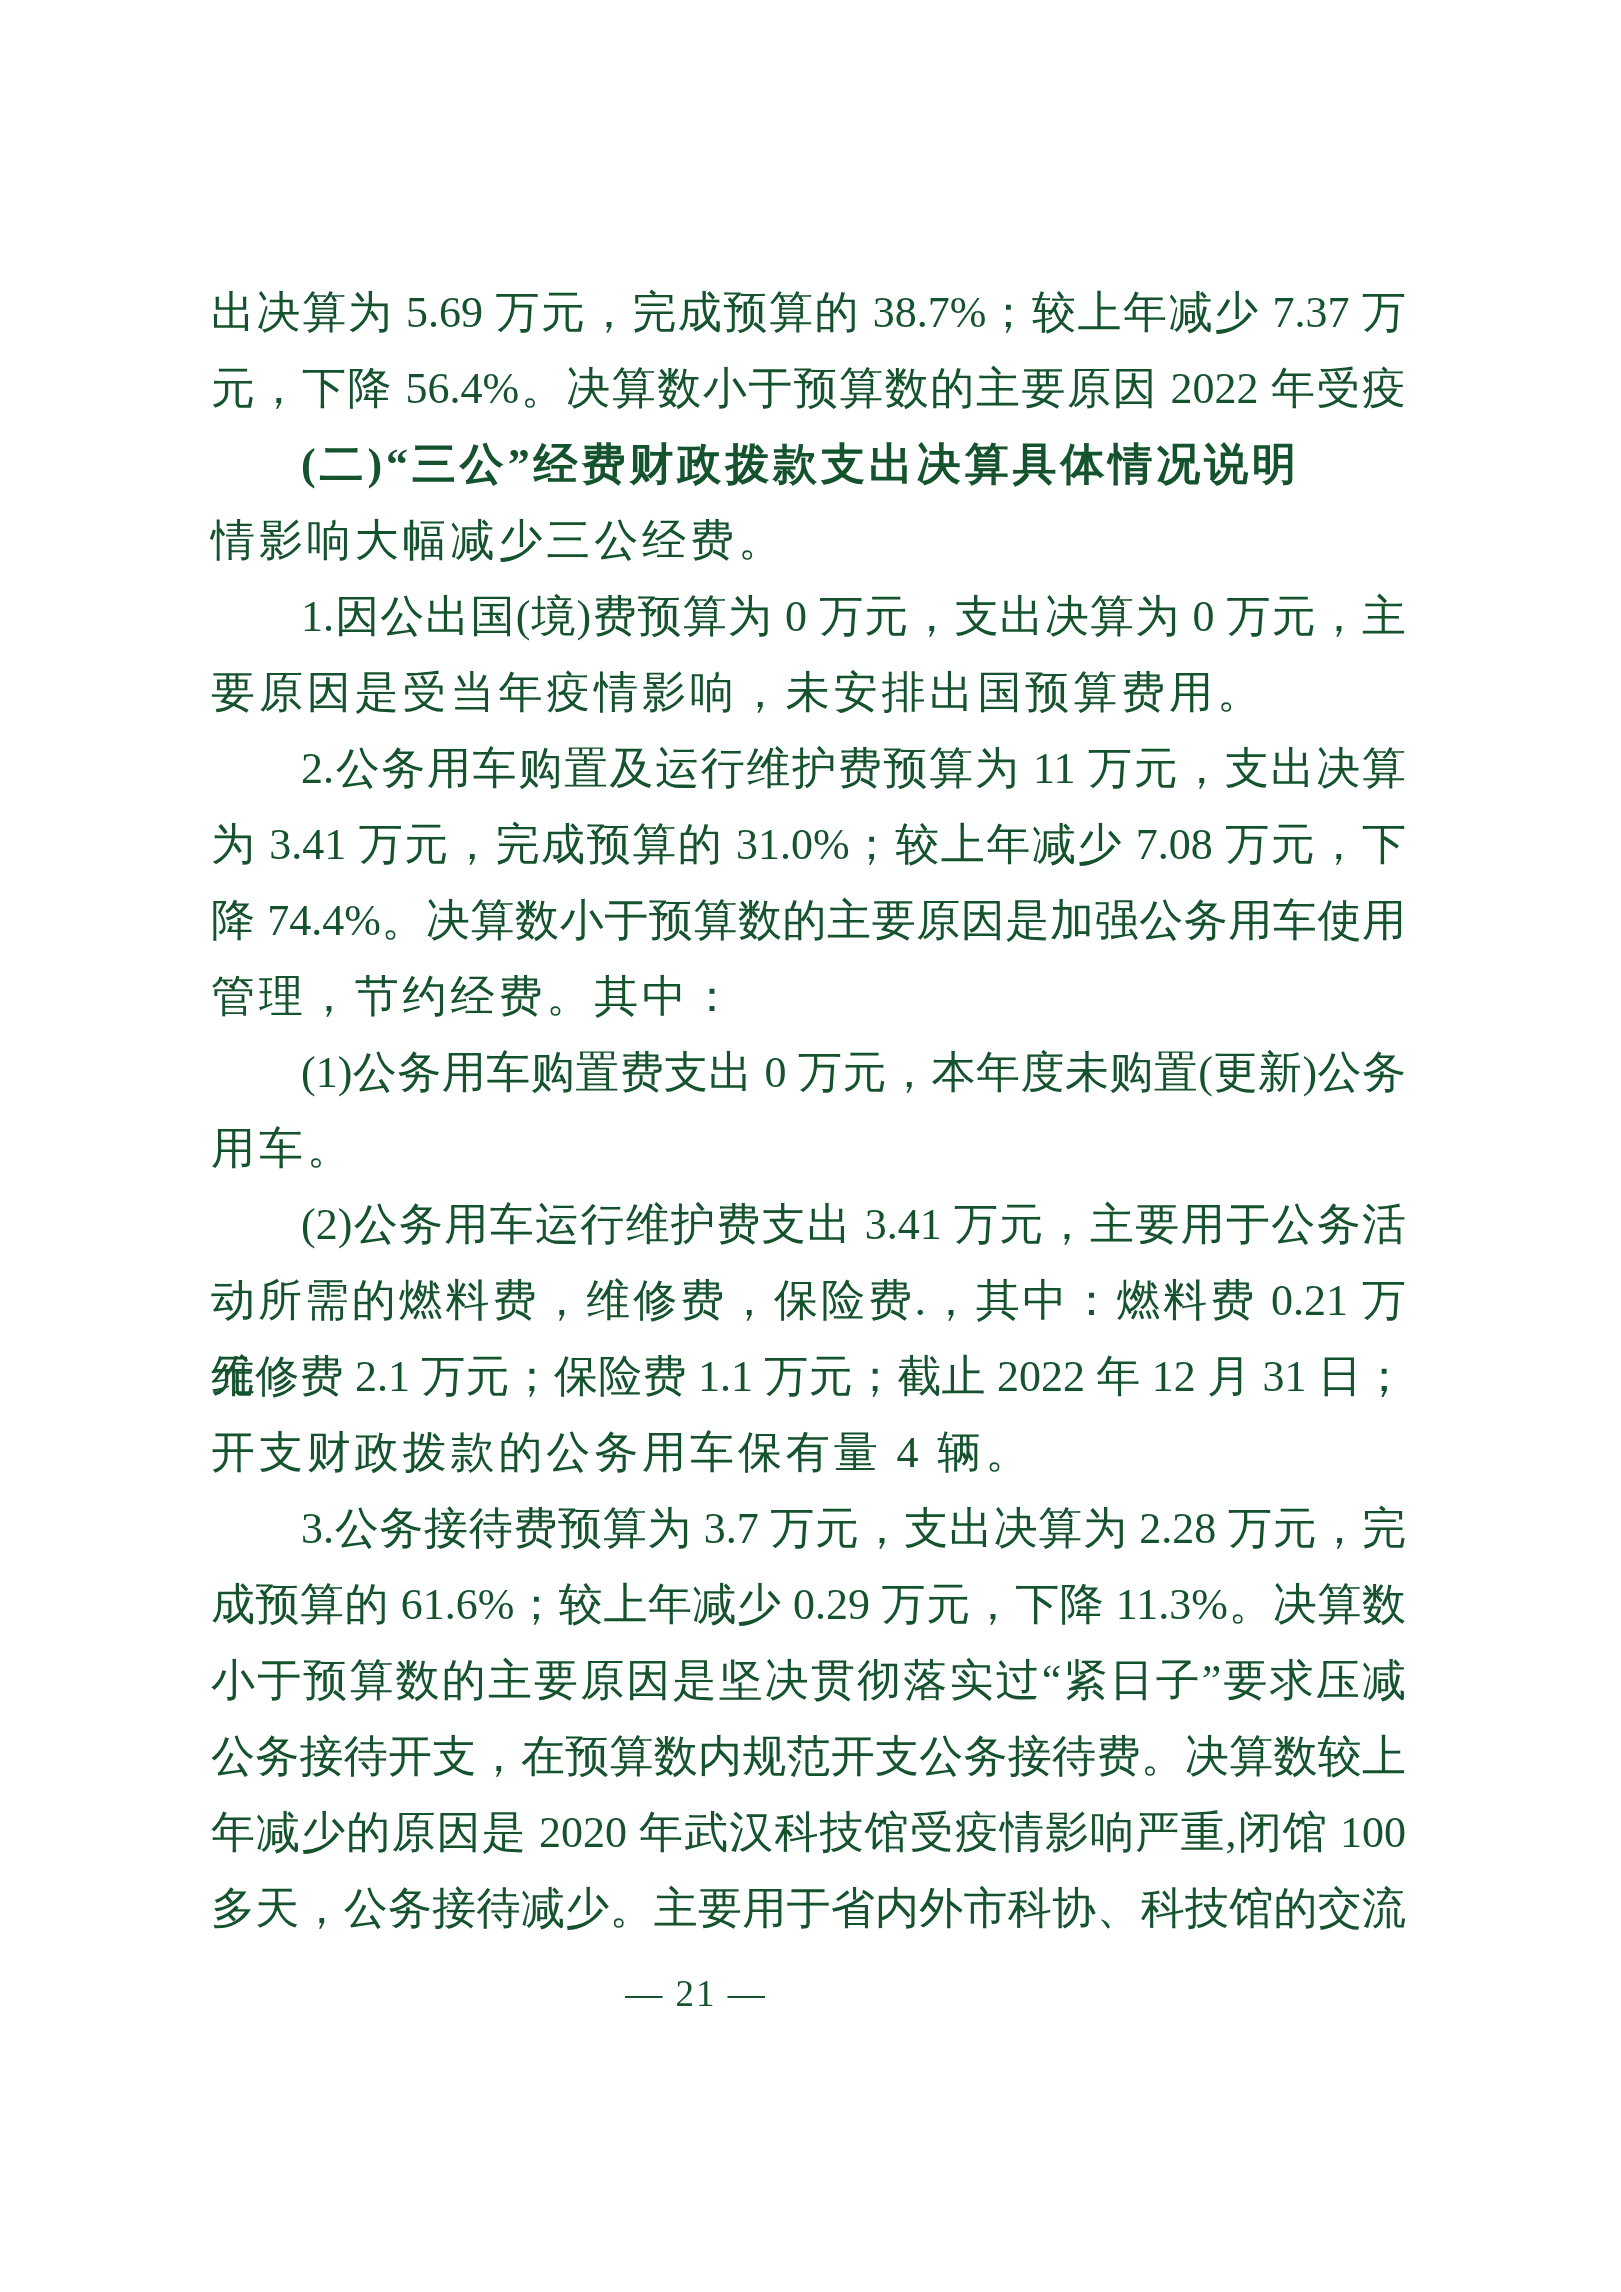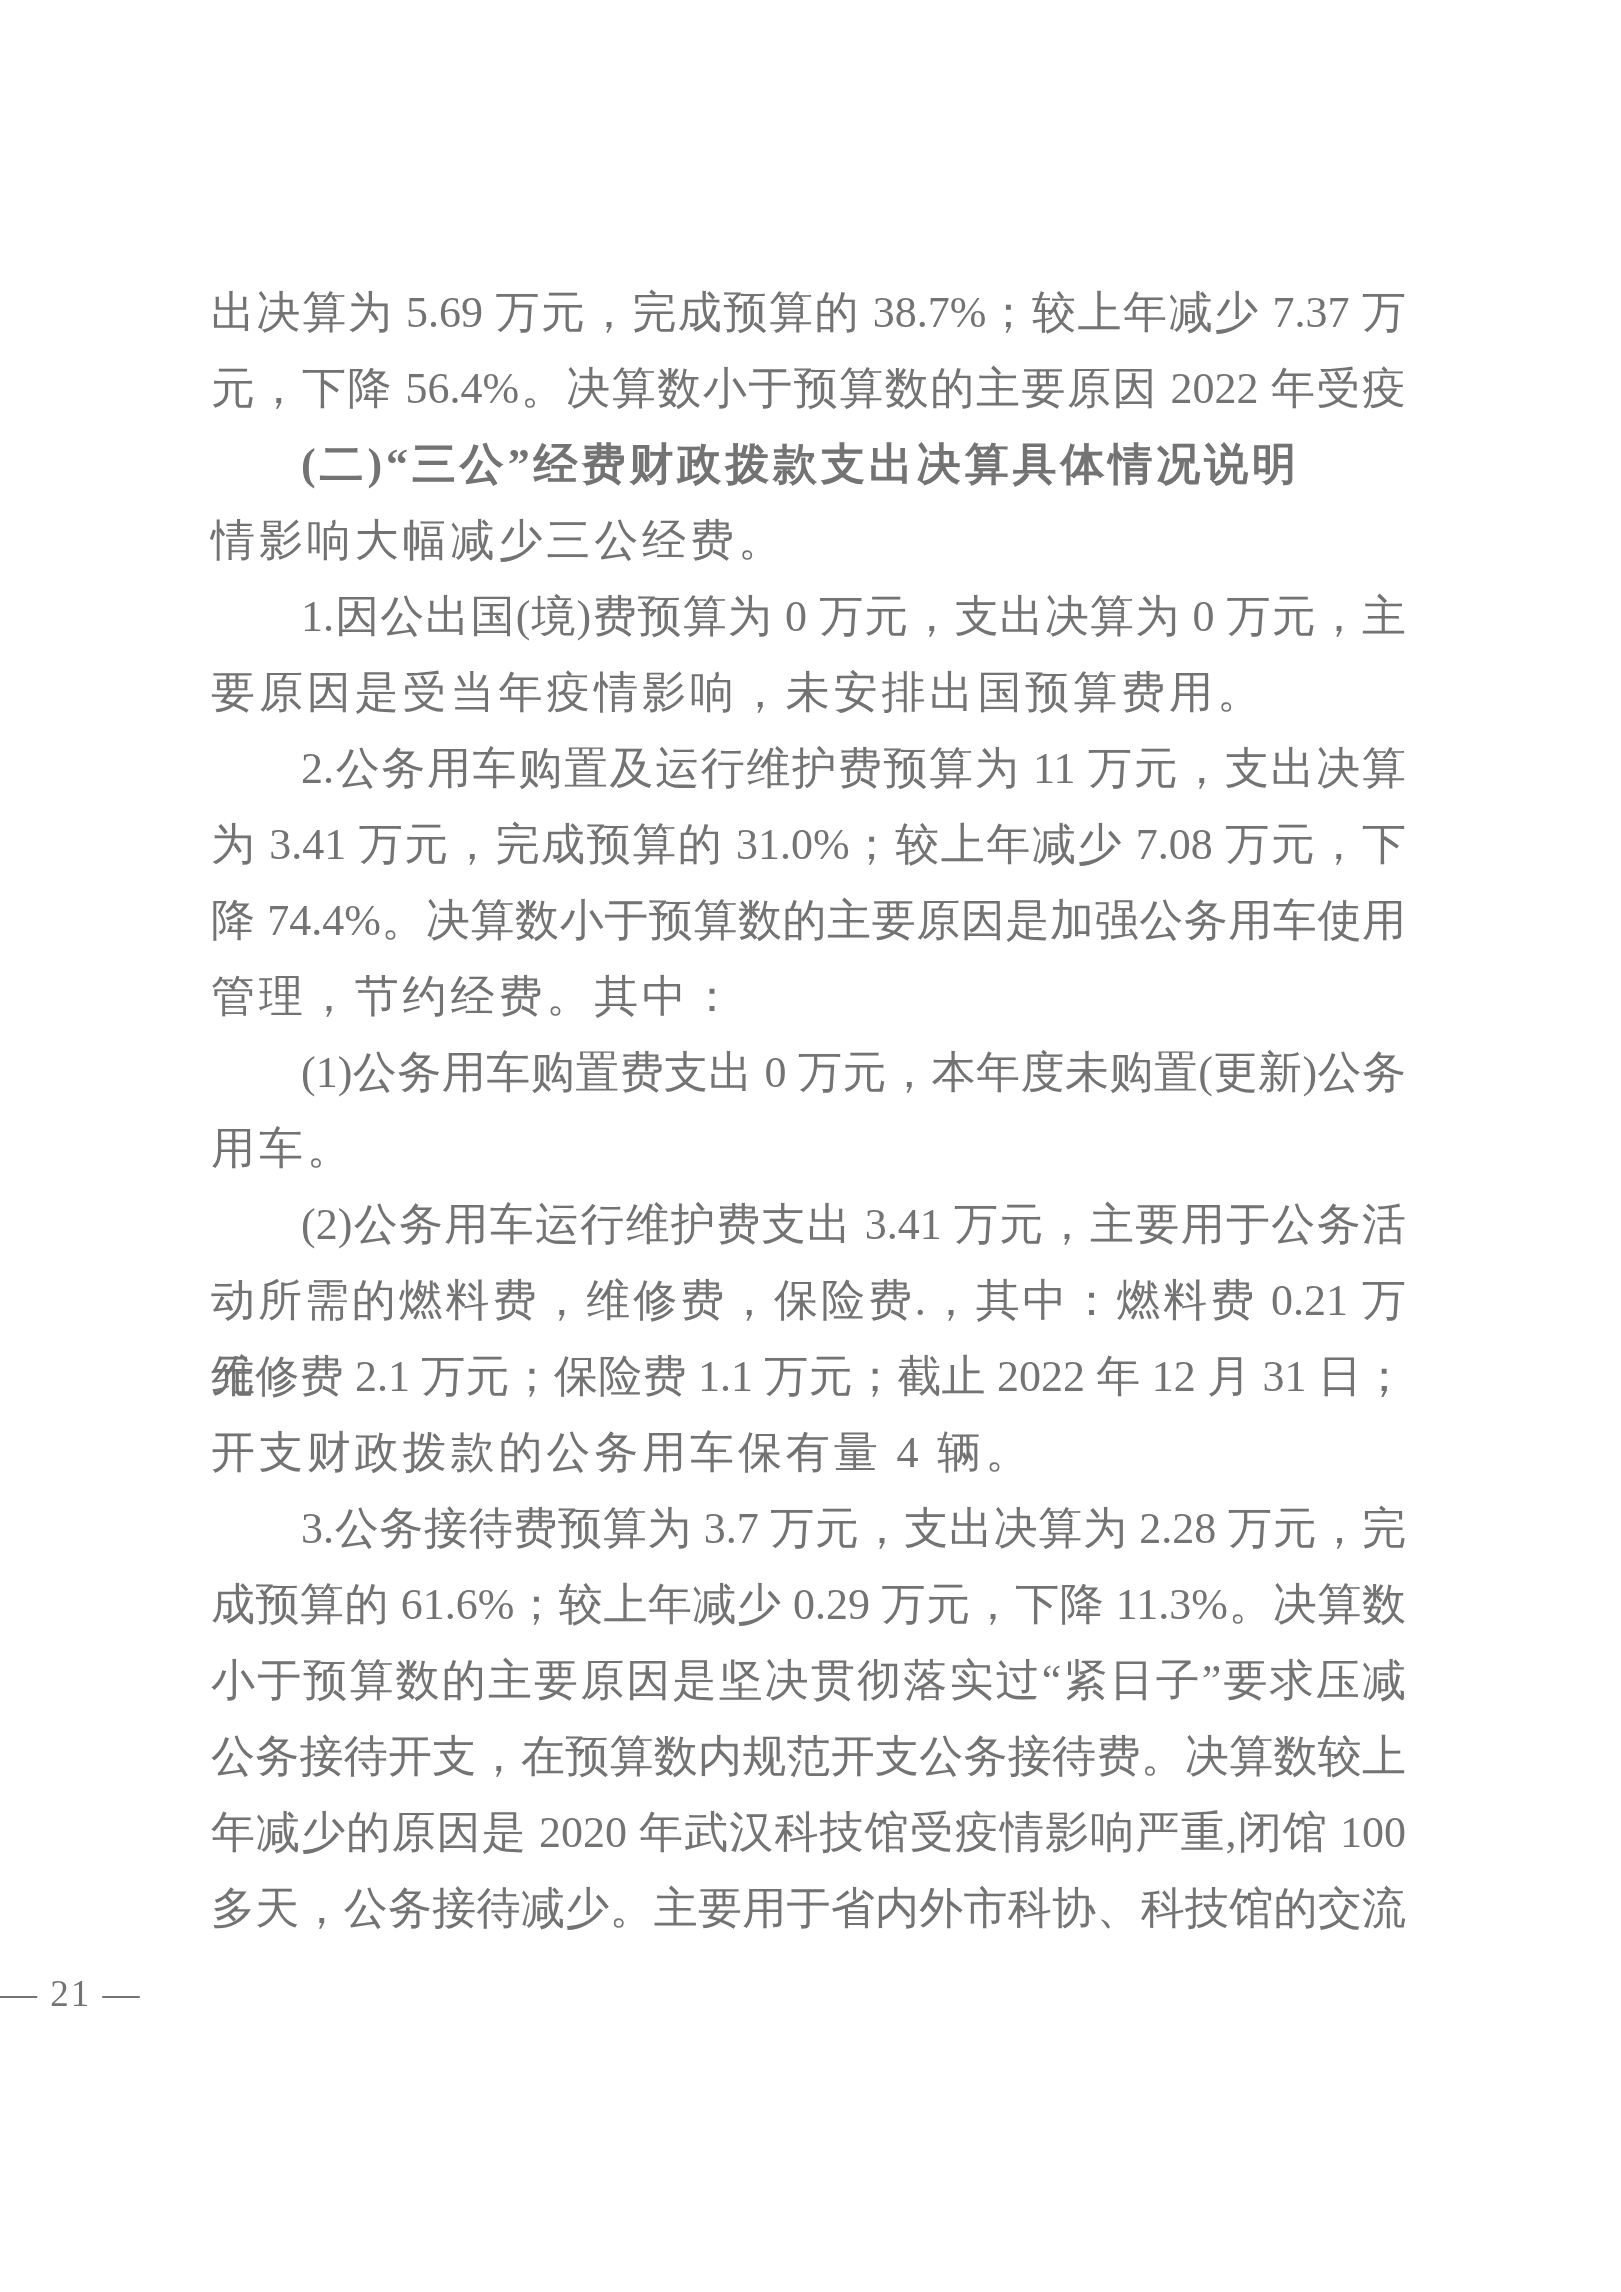--- a/index.html
+++ b/index.html
@@ -6,21 +6,21 @@
     margin: 0;
     padding: 0;
     background: #e8e8e8;
   }
   .page {
     position: relative;
     width: 1621px;
     height: 2293px;
     margin: 0 auto;
     background: #ffffff;
-    color: #737373;
+    color: #14532d;
     font-family: "Liberation Serif", "DejaVu Serif", serif;
     overflow: hidden;
     box-sizing: border-box;
   }
   .doc {
     padding: 275px 215px 0 211px;
   }
   .line {
     font-size: 44px;
     line-height: 76px;
@@ -36,21 +36,21 @@
   }
   .line.indent {
     text-indent: 90px;
   }
   .line.heading {
     font-weight: bold;
   }
   .footer {
     margin-top: 21.6px;
     padding-right: 229px;
-    text-align: left;
+    text-align: center;
   }
   .page-number {
     display: inline-block;
     font-size: 37px;
     line-height: 49px;
     letter-spacing: 2px;
   }
 </style>
 </head>
 <body>

